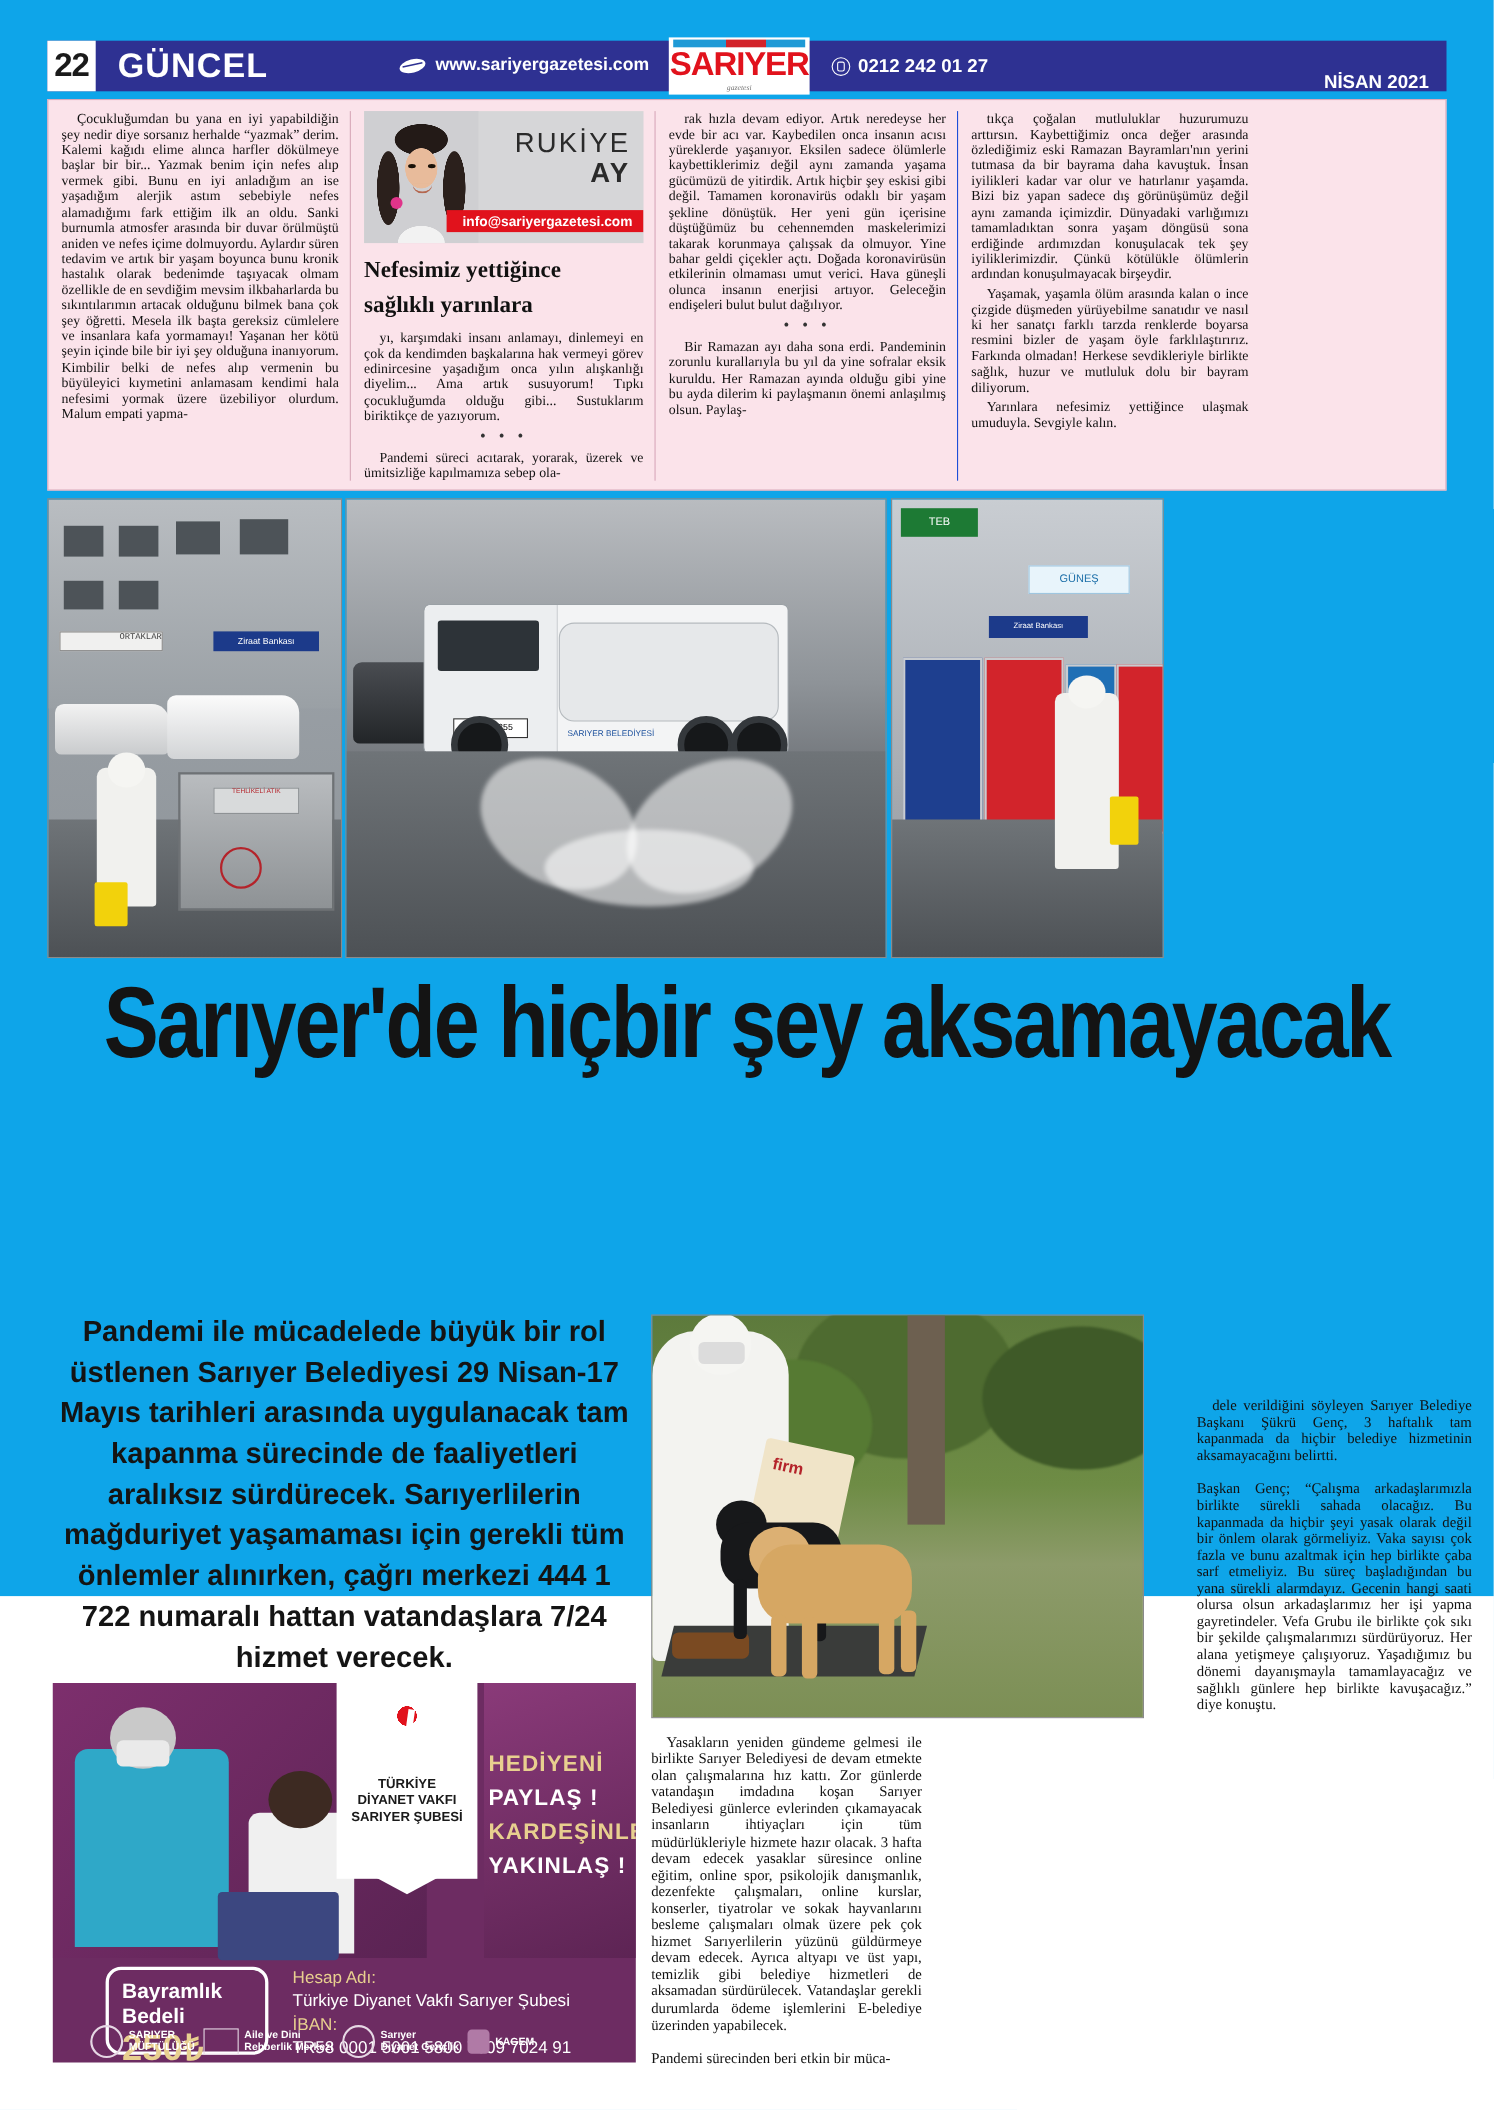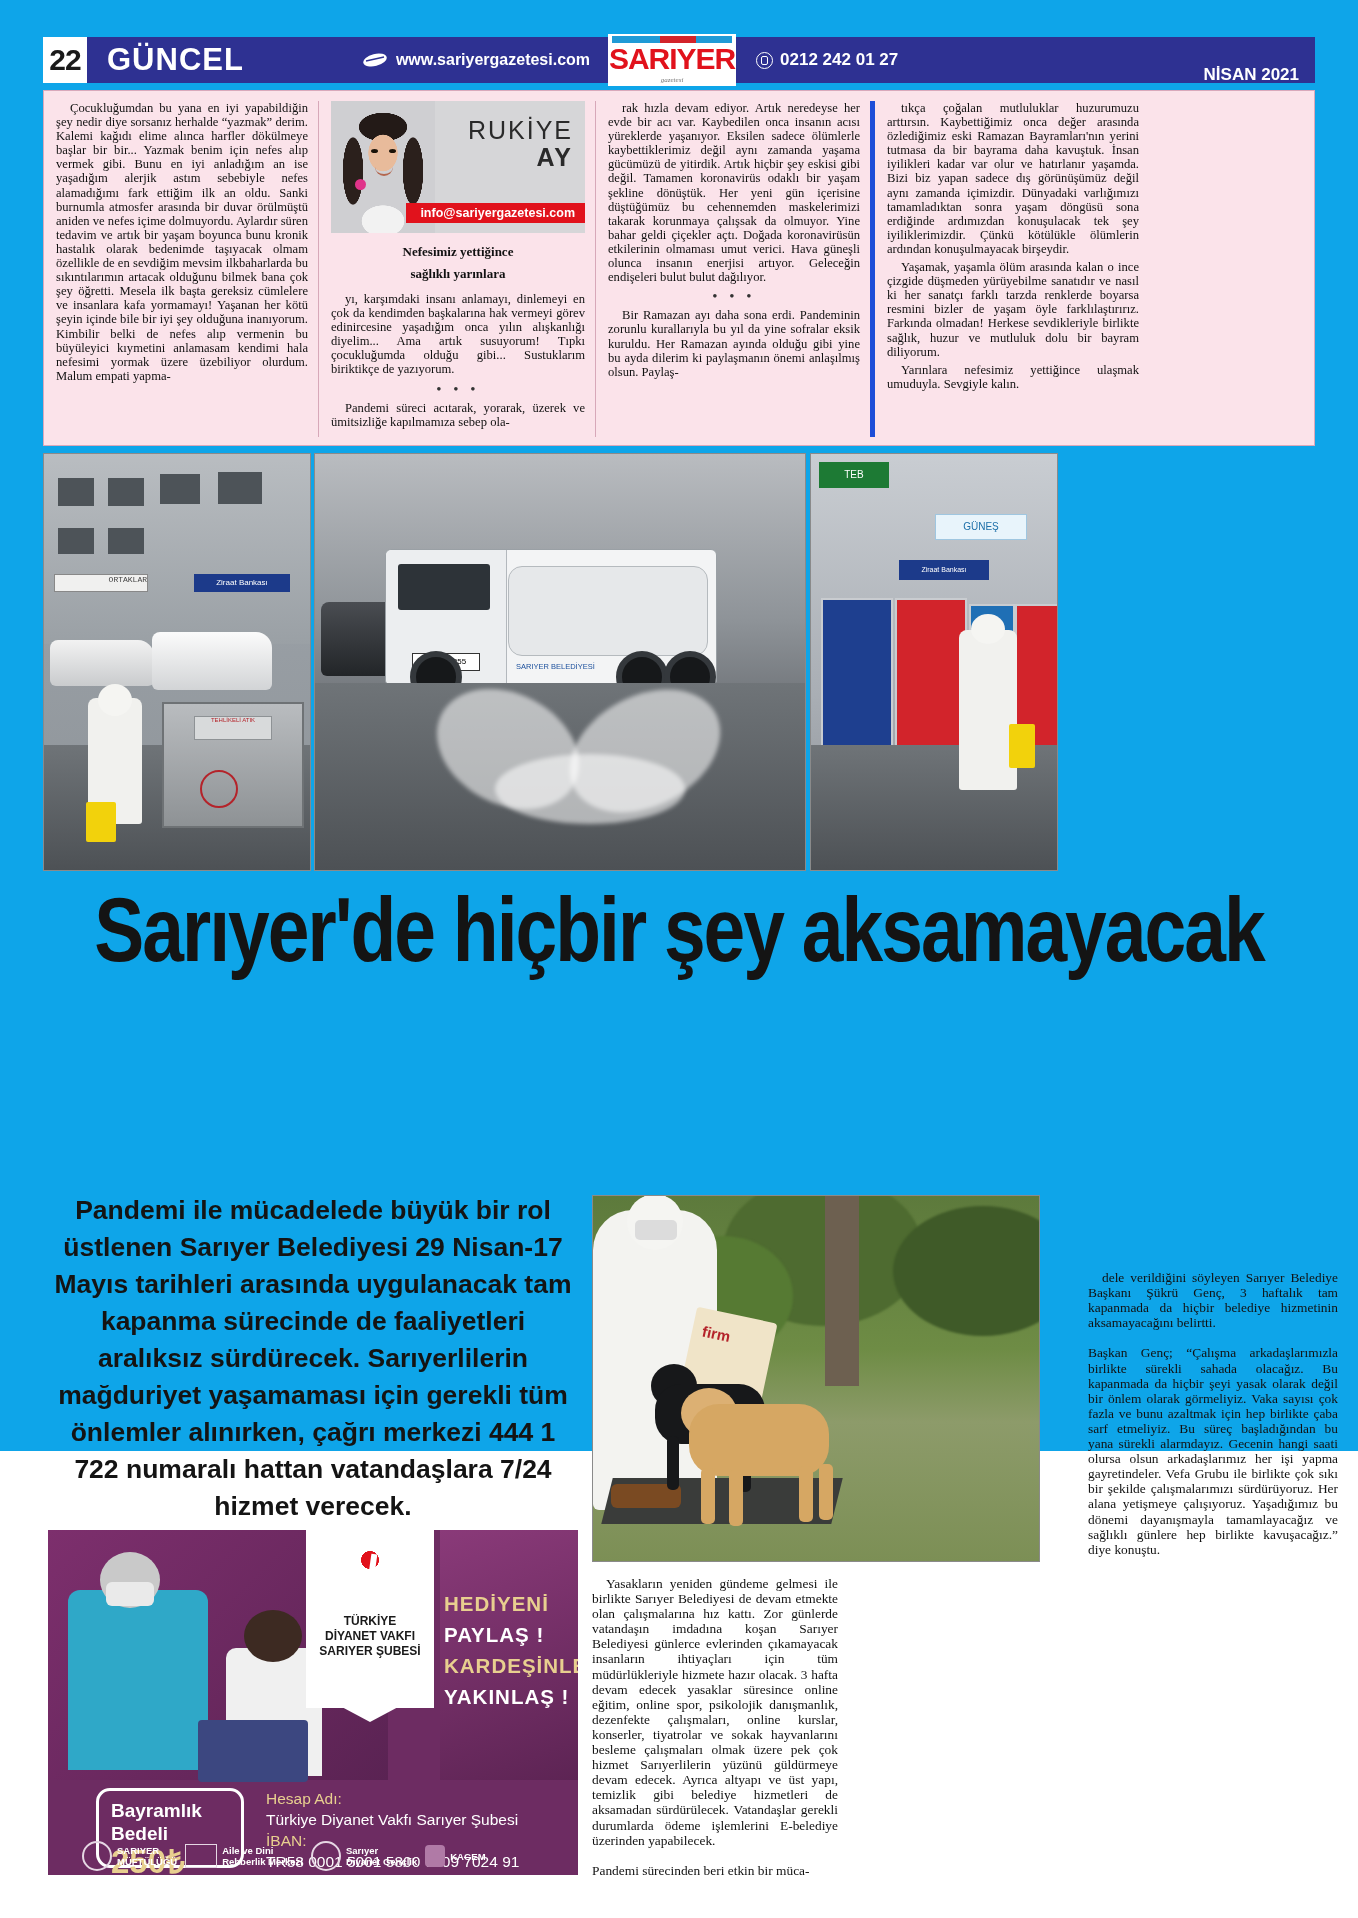--- a/index.html
+++ b/index.html
@@ -22,41 +22,41 @@
   .circ{display:inline-block;width:15px;height:15px;border:1.6px solid #fff;border-radius:50%;position:relative;}
   .circ:after{content:"";position:absolute;left:4px;top:3px;width:5px;height:7px;border:1.5px solid #fff;border-radius:2px;}
 
   
   .opinion{position:absolute;left:43px;top:90px;width:1272px;height:356px;background:#fbe3ea;border:1px solid #d9a9bb;box-sizing:border-box;}
   .op-inner{display:flex;height:100%;padding:10px 12px 8px 12px;box-sizing:border-box;gap:0px;}
   .op-col{font-family:"Liberation Serif",serif;font-size:12.6px;line-height:14.1px;text-align:justify;color:#111;}
   .op-col p{margin:0;text-indent:14px;}
   .c1{width:252px;padding-right:10px;border-right:1px solid #d7a8b9;}
   .c2{width:254px;padding-left:12px;padding-right:10px;border-right:1px solid #d7a8b9;display:flex;flex-direction:column;}
-  .c3{width:252px;padding-left:12px;padding-right:10px;border-right:5px solid #1d4ed8;}
+  .c3{width:252px;padding-left:12px;padding-right:10px;border-right:1px solid #1d4ed8;}
   .c4{width:252px;padding-left:12px;}
 
   .author-box{width:100%;height:132px;background:#d6d6d8;position:relative;overflow:hidden;margin-bottom:6px;}
   .ab-photo{position:absolute;left:0;top:0;width:104px;height:132px;
     background:
       radial-gradient(ellipse 24px 30px at 52px 52px,#e8bb9b 0%,#e8bb9b 60%,rgba(232,187,155,0) 62%),
       radial-gradient(ellipse 34px 20px at 52px 26px,#231a17 0%,#231a17 70%,rgba(0,0,0,0) 72%),
       radial-gradient(ellipse 14px 46px at 22px 70px,#2b201c 0%,#2b201c 72%,rgba(0,0,0,0) 74%),
       radial-gradient(ellipse 14px 46px at 82px 70px,#2b201c 0%,#2b201c 72%,rgba(0,0,0,0) 74%),
       radial-gradient(ellipse 30px 22px at 52px 120px,#f2f2f2 0%,#f2f2f2 70%,rgba(0,0,0,0) 72%),
       #cfcfd2;}
   .ab-eye{position:absolute;width:7px;height:4px;background:#1a1208;border-radius:50%;top:48px;}
   .ab-eye.l{left:40px;} .ab-eye.r{left:58px;}
   .ab-smile{position:absolute;left:44px;top:66px;width:18px;height:7px;border-bottom:2px solid #b4674f;border-radius:0 0 10px 10px;}
   .ab-ear{position:absolute;left:24px;top:78px;width:11px;height:11px;border-radius:50%;background:#e0348a;}
   .ab-name{position:absolute;right:12px;top:16px;text-align:right;font-family:"Liberation Sans",sans-serif;color:#2a2a2a;}
   .ab-n1{font-size:25px;letter-spacing:2px;line-height:27px;}
   .ab-n2{font-size:25px;font-weight:bold;letter-spacing:2px;line-height:27px;}
   .ab-mail{position:absolute;right:0;bottom:10px;background:#e1121c;color:#fff;font-family:"Liberation Sans",sans-serif;font-weight:bold;font-size:12.5px;padding:3px 10px 3px 14px;}
-  .op-title{text-align:center;font-family:"Liberation Serif",serif;font-weight:bold;font-size:13px;line-height:22px;color:#111;margin:2px 0 7px 0;}
+  .op-title{font-family:"Liberation Serif",serif;font-weight:bold;font-size:21px;line-height:32px;color:#111;margin:2px 0 7px 0;}
   .dots{text-align:center;letter-spacing:4px;font-size:15px;color:#333;margin:5px 0;}
 
   
   .strip{position:absolute;left:43px;top:453px;height:420px;}
   .ph{position:absolute;top:0;border:1px solid #8a8a8a;box-sizing:border-box;overflow:hidden;}
   .ph1{left:0;width:268px;height:418px;}
   .ph2{left:271px;width:492px;height:418px;}
   .ph3{left:767px;width:248px;height:418px;}
   .p1bg{width:100%;height:100%;background:
     linear-gradient(#5d6166 0%,#7b8086 28%,#9aa0a6 33%,#8d9398 100%);position:relative;}

